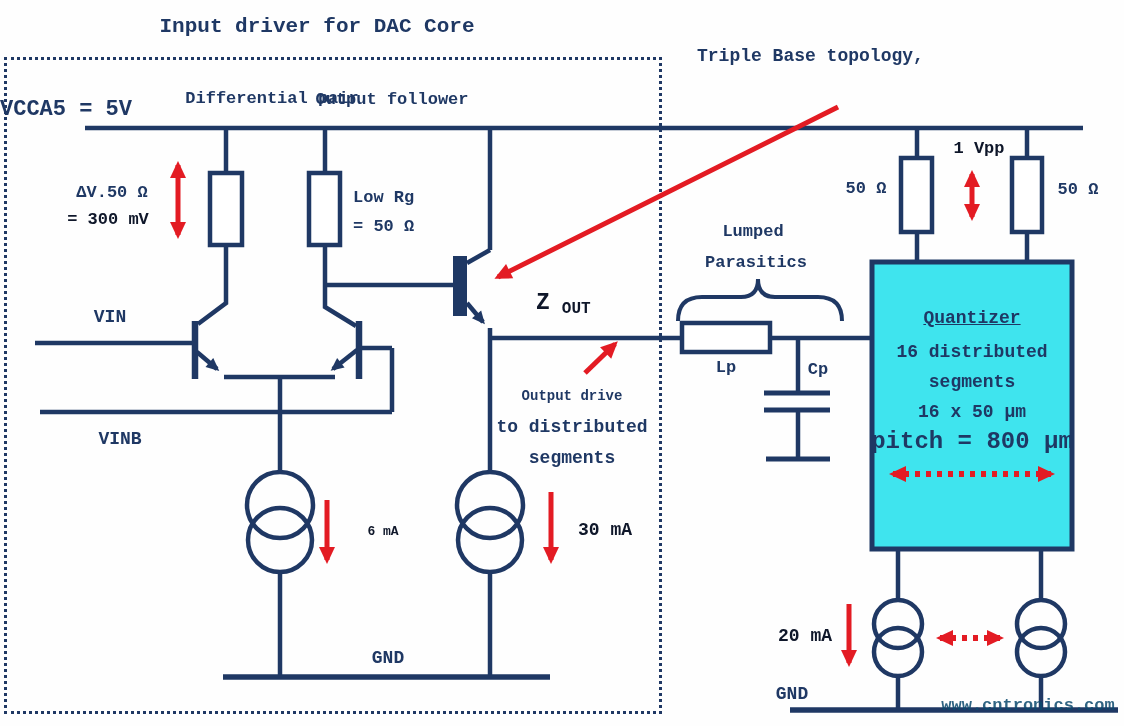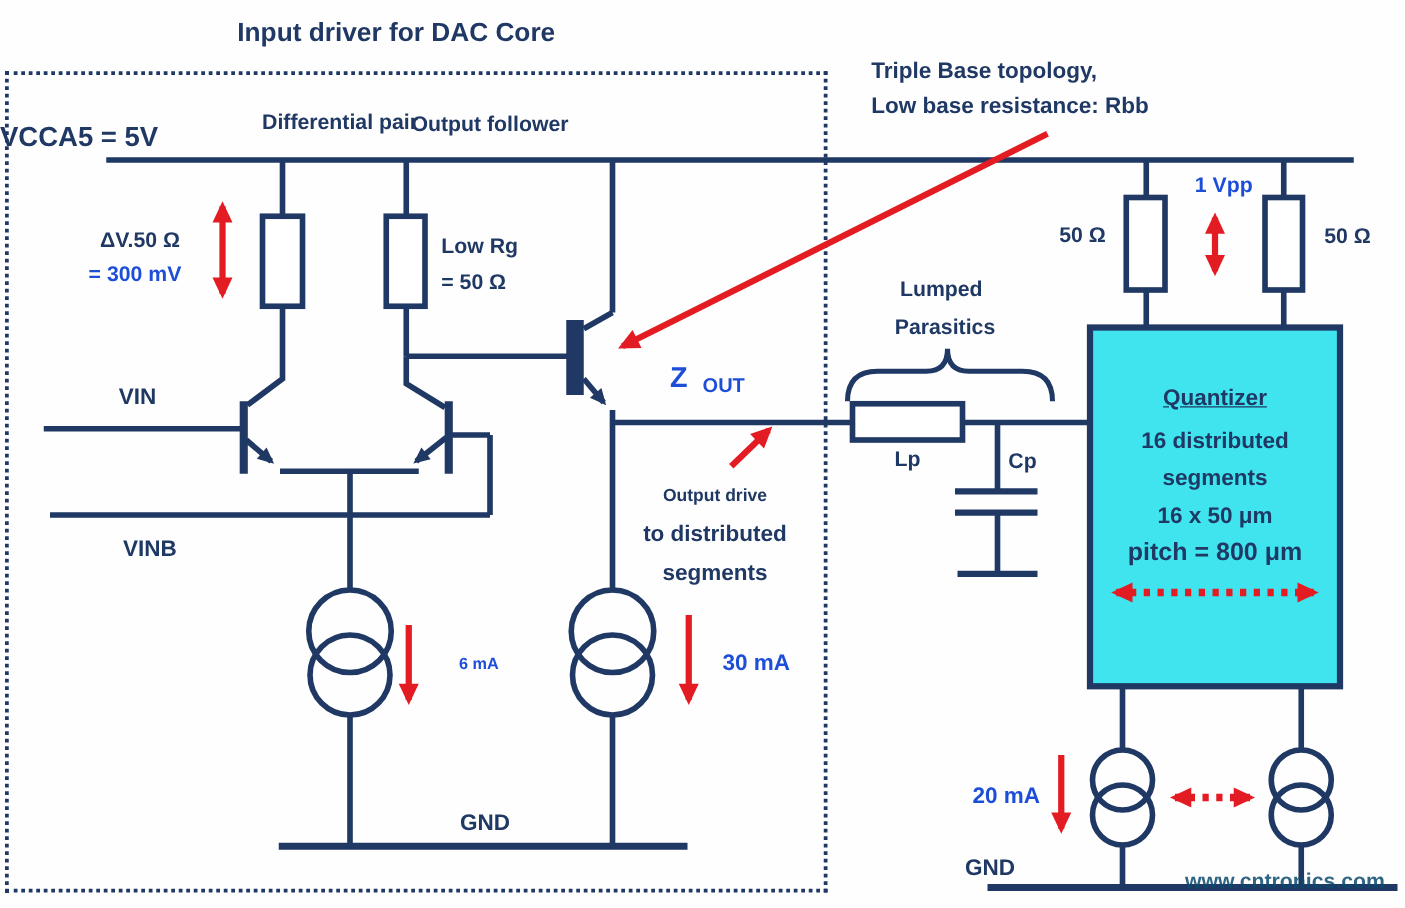--- a/index.html
+++ b/index.html
@@ -1,21 +1,21 @@
 <!DOCTYPE html>
 <html><head>
 <meta charset="utf-8">
 <style>
   html,body{margin:0;padding:0;background:#ffffff;}
   .stage{position:relative;width:1124px;height:726px;background:#fefefe;overflow:hidden;
-         font-family:Liberation Sans, sans-serif;font-weight:bold;}
+         font-family:Liberation Mono, monospace;font-weight:bold;}
   .stage svg{position:absolute;left:0;top:0;}
   .lbl{position:absolute;transform:translate(-50%,-50%);white-space:nowrap;color:#1f3864;
        font-weight:bold;line-height:1;}
-  .red{color:#1d4ed8;}
+  .red{color:#0f172a;}
   .left-align{transform:translate(0,-50%);}
   .dotted-box{position:absolute;left:4px;top:57px;width:652px;height:651px;
               border:3px dotted #1f3864;}
   .underline{text-decoration:underline;}
   .sub{font-size:16px;vertical-align:-4px;margin-left:12px;}
   .watermark{color:#0c4a6e;opacity:.85;font-weight:bold;}
 </style>
 </head>
 <body>
 
@@ -135,21 +135,20 @@
   <div class="lbl" style="left:112px;top:192px;font-size:17px;">ΔV.50 Ω</div>
   <div class="lbl red" style="left:108px;top:219px;font-size:17px;">= 300 mV</div>
 
   <div class="lbl left-align" style="left:353px;top:197px;font-size:17px;">Low Rg</div>
   <div class="lbl left-align" style="left:353px;top:226px;font-size:17px;">= 50 Ω</div>
 
   <div class="lbl" style="left:110px;top:317px;font-size:18px;">VIN</div>
   <div class="lbl" style="left:120px;top:439px;font-size:18px;">VINB</div>
 
   <div class="lbl left-align" style="left:697px;top:56px;font-size:18px;">Triple Base topology,</div>
-  <div class="lbl left-align" style="left:697px;top:84px;font-size:18px;">Low base resistance: Rbb</div>
 
   <div class="lbl left-align red" style="left:536px;top:304px;font-size:23px;"><span>Z</span><span class="sub">OUT</span></div>
 
   <div class="lbl" style="left:572px;top:396px;font-size:14px;">Output drive</div>
   <div class="lbl" style="left:572px;top:427px;font-size:18px;">to distributed</div>
   <div class="lbl" style="left:572px;top:458px;font-size:18px;">segments</div>
 
   <div class="lbl" style="left:753px;top:231px;font-size:17px;">Lumped</div>
   <div class="lbl" style="left:756px;top:262px;font-size:17px;">Parasitics</div>
 
@@ -157,21 +156,21 @@
   <div class="lbl" style="left:818px;top:369px;font-size:17px;">Cp</div>
 
   <div class="lbl" style="left:866px;top:188px;font-size:17px;">50 Ω</div>
   <div class="lbl" style="left:1078px;top:189px;font-size:17px;">50 Ω</div>
   <div class="lbl red" style="left:979px;top:148px;font-size:17px;">1 Vpp</div>
 
   <div class="lbl underline" style="left:972px;top:318px;font-size:18px;">Quantizer</div>
   <div class="lbl" style="left:972px;top:352px;font-size:18px;">16 distributed</div>
   <div class="lbl" style="left:972px;top:382px;font-size:18px;">segments</div>
   <div class="lbl" style="left:972px;top:412px;font-size:18px;">16 x 50 μm</div>
-  <div class="lbl" style="left:972px;top:442px;font-size:20px;">pitch = 800 μm</div>
+  <div class="lbl" style="left:972px;top:442px;font-size:24px;">pitch = 800 μm</div>
 
   <div class="lbl red" style="left:383px;top:531px;font-size:13px;">6 mA</div>
   <div class="lbl red" style="left:605px;top:530px;font-size:18px;text-align:center;">30 mA</div>
   <div class="lbl red" style="left:805px;top:636px;font-size:18px;">20 mA</div>
 
   <div class="lbl" style="left:388px;top:658px;font-size:18px;">GND</div>
   <div class="lbl" style="left:792px;top:694px;font-size:18px;">GND</div>
 
   <div class="lbl watermark" style="left:1028px;top:705px;font-size:17px;">www.cntronics.com</div>
 </div>

